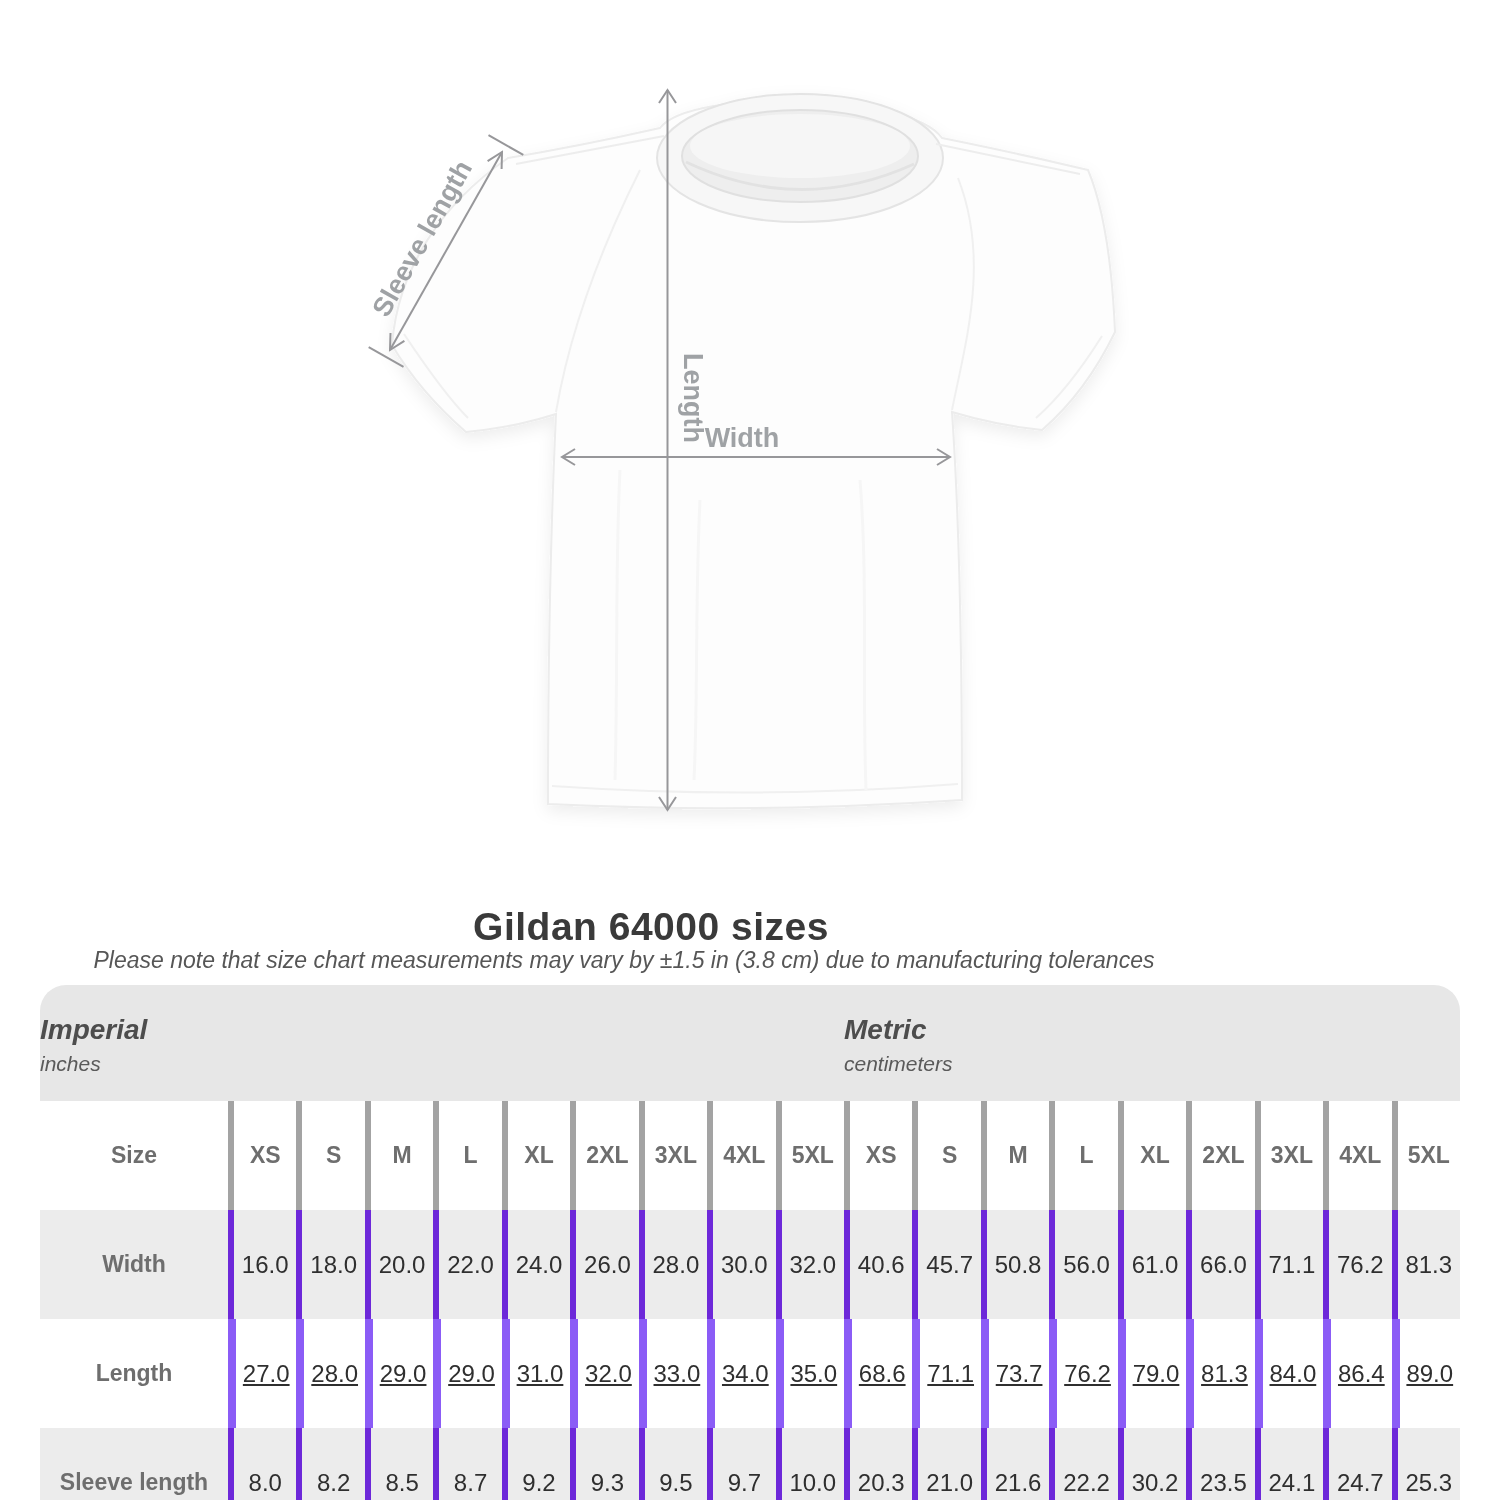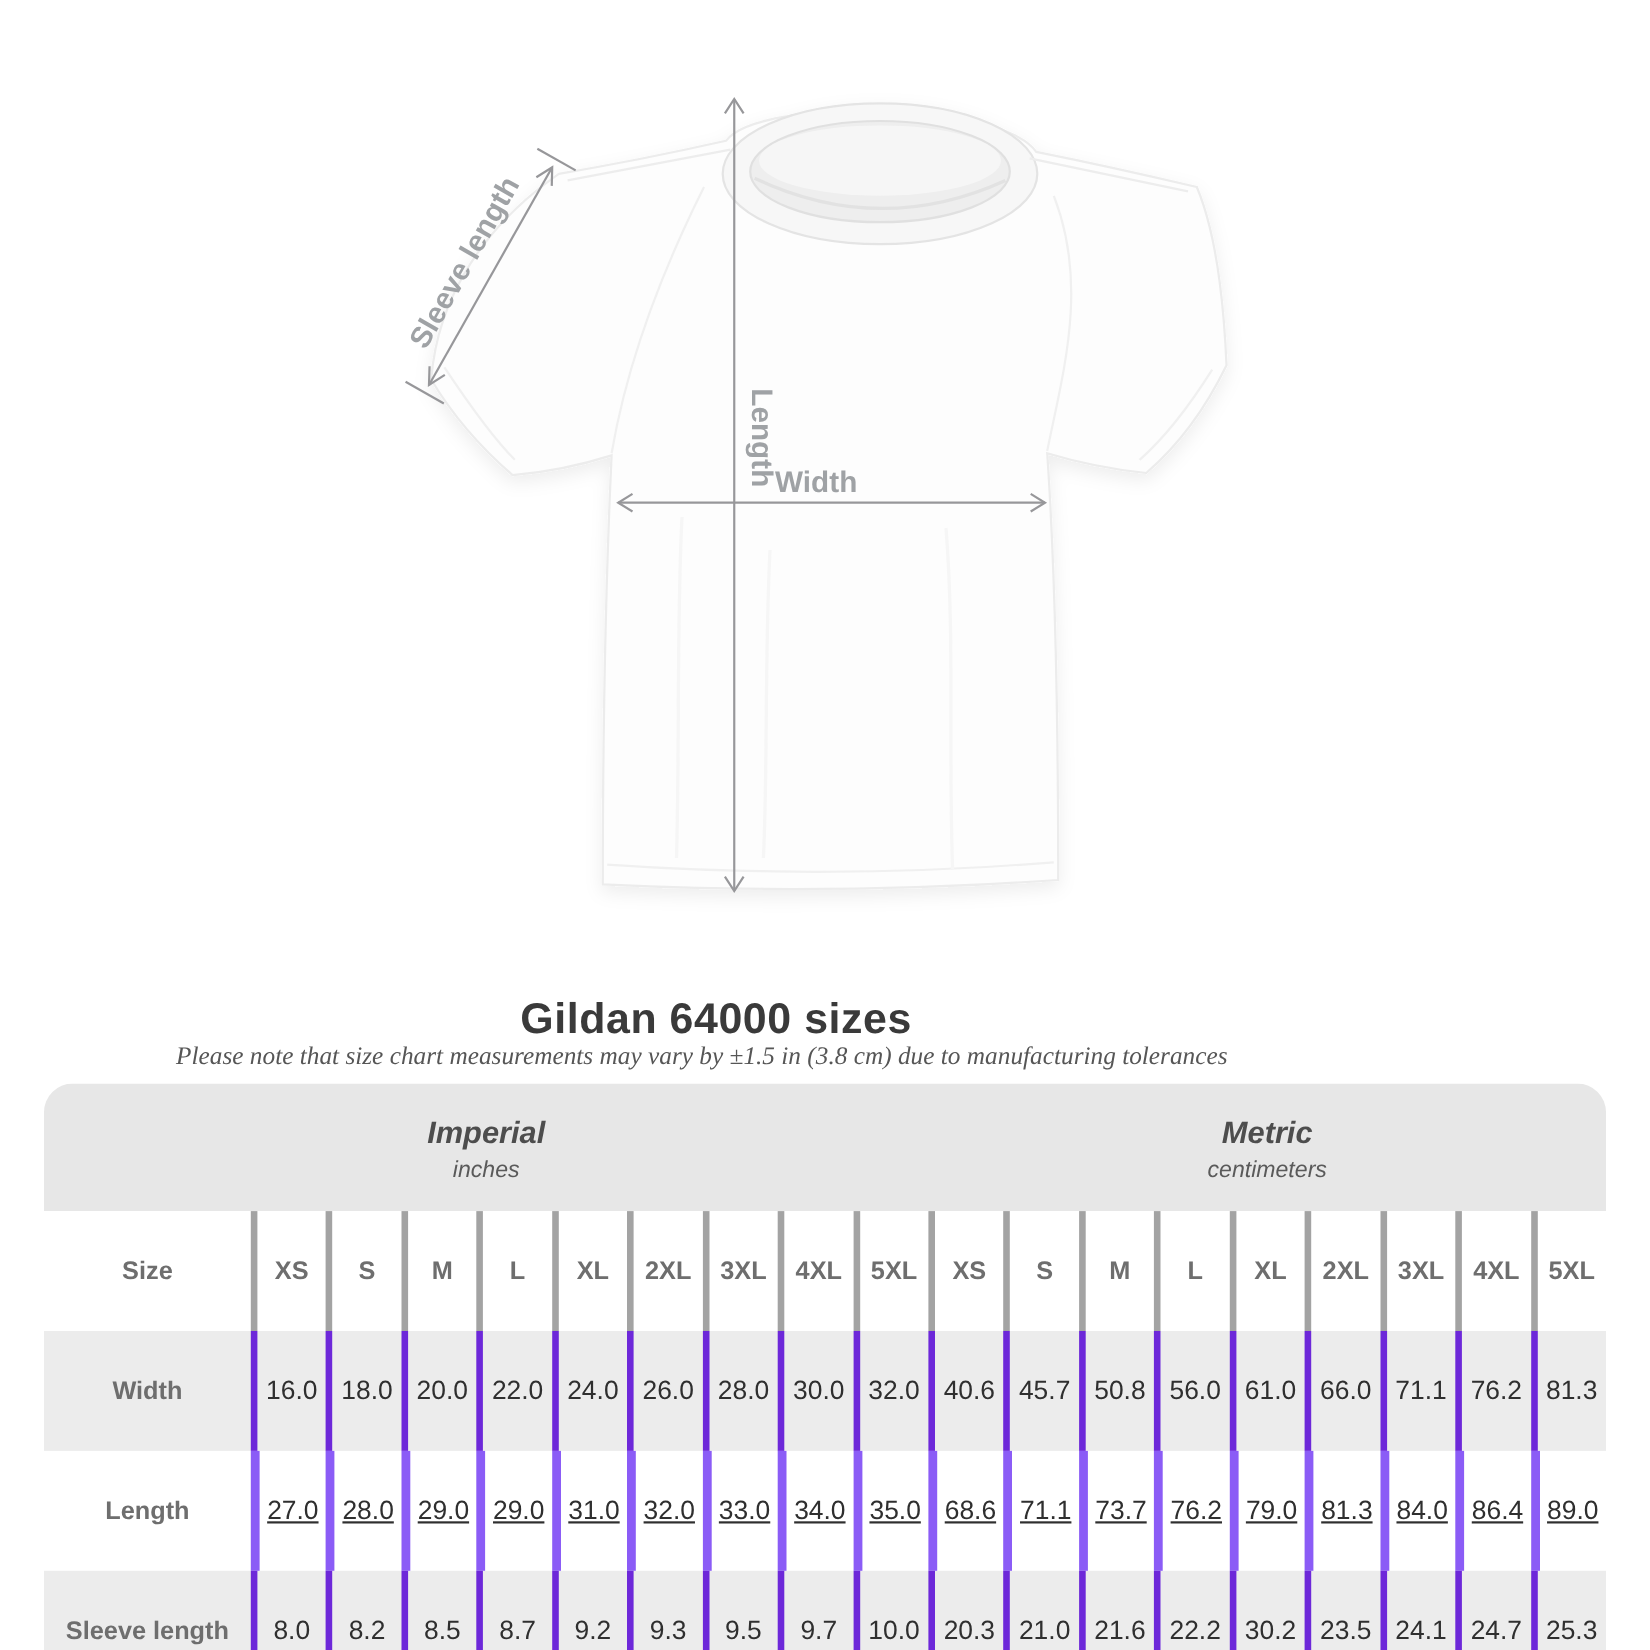--- a/index.html
+++ b/index.html
@@ -1,27 +1,27 @@
 <!DOCTYPE html>
 <html><head>
 <meta charset="utf-8">
 <style>
   html,body{margin:0;padding:0;background:#fff;}
   .page{position:relative;width:1500px;height:1500px;background:#ffffff;overflow:hidden;
         font-family:"Liberation Sans","DejaVu Sans",sans-serif;}
   .tee-svg{position:absolute;left:0;top:0;}
   .title{position:absolute;top:879px;left:0;width:1302px;text-align:center;
          font-size:39px;font-weight:bold;color:#3a3a3a;letter-spacing:.5px;}
-  .note{position:absolute;top:924px;left:14px;width:1248px;text-align:center;
-        font-size:23px;font-style:italic;color:#565656;font-family:Liberation Serif, serif;}
+  .note{position:absolute;top:924px;left:0;width:1248px;text-align:center;
+        font-size:23px;font-style:italic;color:#565656;}
   .size-table{position:absolute;left:40px;top:985px;width:1420px;border-radius:26px;
               overflow:hidden;background:#fff;}
   .grid-row{display:grid;grid-template-columns:188px repeat(18,1fr);}
   .band{background:#e7e7e7;height:116px;}
-  .band-cell{display:flex;flex-direction:column;align-items:center;justify-content:center;gap:6px;padding-top:4px;}
+  .band-cell{display:flex;flex-direction:column;align-items:flex-start;justify-content:center;gap:6px;padding-top:4px;}
   .band-cell.imp{grid-column:1 / span 10;}
   .band-cell.met{grid-column:11 / span 9;}
   .band-title{font-size:28px;font-weight:bold;font-style:italic;color:#4d4d4d;}
   .band-unit{font-size:21px;font-style:italic;color:#5a5a5a;}
   .trow{height:109px;}
   .cell{display:flex;align-items:center;justify-content:center;font-size:24px;color:#2f2f2f;}
   .cell.head,.cell.rlabel{font-size:23px;font-weight:bold;color:#6e6e6e;}
   .row-white{background:#ffffff;}
   .row-white .cell + .cell{border-left:8px solid #8b5cf6;text-decoration:underline;}
   .thead{background:#ffffff;}

